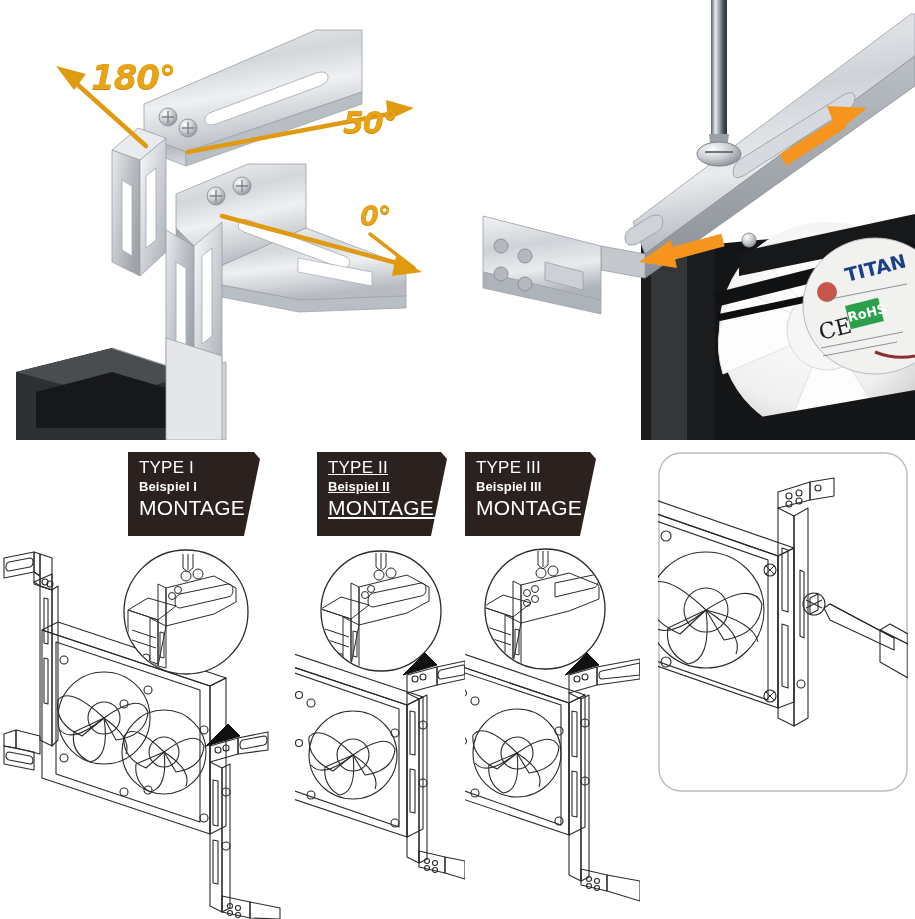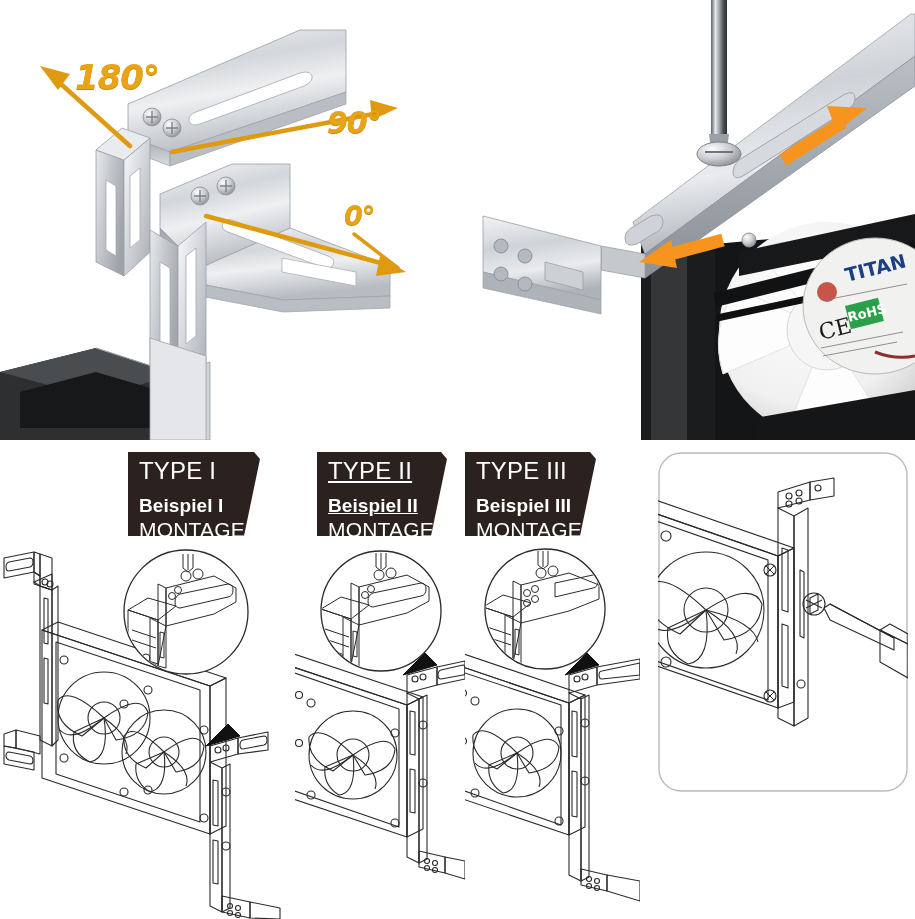--- a/index.html
+++ b/index.html
@@ -5,42 +5,42 @@
 <style>
   html,body{margin:0;padding:0;background:#ffffff;}
   body{
     width:915px;height:919px;position:relative;overflow:hidden;
     font-family:"Liberation Sans","DejaVu Sans",sans-serif;
     background:#ffffff;
   }
   .panel{position:absolute;}
 
   
-  #panel-top-left{left:0;top:0;width:460px;height:440px;text-align:center;}
+  #panel-top-left{left:16px;top:0;width:460px;height:440px;text-align:center;}
   #panel-top-right{left:455px;top:0;width:460px;height:440px;}
   #panel-bottom-left{left:0;top:540px;width:300px;height:379px;}
   #panel-bottom-mid1{left:295px;top:545px;width:170px;height:374px;}
   #panel-bottom-mid2{left:465px;top:545px;width:175px;height:374px;}
   #panel-bottom-right{left:658px;top:452px;width:250px;height:340px;}
 
   svg{display:block;}
 
   
   .ribbon{
     position:absolute;
     height:84px;
     color:#ffffff;
     background:#2b211f;
     padding:7px 0 0 11px;
     box-sizing:border-box;
     line-height:1.0;
   }
   .ribbon .r-line{display:block;white-space:nowrap;}
-  .ribbon .r-line1{font-size:24px;font-weight:400;letter-spacing:0.2px;padding-bottom:4px;}
-  .ribbon .r-line2{font-size:19px;font-weight:700;letter-spacing:0.1px;padding-bottom:4px;margin-top:9px;}
+  .ribbon .r-line1{font-size:17px;font-weight:400;letter-spacing:0.2px;padding-bottom:4px;}
+  .ribbon .r-line2{font-size:13px;font-weight:700;letter-spacing:0.1px;padding-bottom:4px;}
   .ribbon .r-line3{font-size:21px;font-weight:400;letter-spacing:0.2px;}
 
   #ribbon-1{left:128px;top:452px;width:132px;}
   #ribbon-2{left:317px;top:452px;width:130px;text-decoration:underline;}
   #ribbon-3{left:465px;top:452px;width:131px;}
 
   
   .ribbon .notch{
     position:absolute;right:0;top:0;width:26px;height:84px;
     pointer-events:none;
@@ -158,21 +158,21 @@
       <path d="M172 152 L384 112" stroke="#e09a10" stroke-width="4.5" stroke-linecap="round"></path>
       <path d="M398 108 L370 100 L372 120 Z" fill="#e09a10"></path>
 
       <path d="M206 216 L392 266" stroke="#e09a10" stroke-width="4.5" stroke-linecap="round"></path>
       <path d="M406 272 L380 256 L376 276 Z" fill="#e09a10"></path>
       <path d="M354 234 L398 268" stroke="#e09a10" stroke-width="3.5" stroke-linecap="round"></path>
     </g>
   </svg>
 
   <div class="angle-lbl" id="angle-180">180°</div>
-  <div class="angle-lbl" id="angle-90">90°</div>
+  <div class="angle-lbl" id="angle-90">50°</div>
   <div class="angle-lbl" id="angle-0">0°</div>
 </div>
 
 <div class="panel" id="panel-top-right">
   <svg width="460" height="440" viewBox="0 0 460 440">
     <defs>
       <linearGradient id="railTop" x1="0" y1="0" x2="0.2" y2="1">
         <stop offset="0%" stop-color="#f2f3f5"></stop>
         <stop offset="40%" stop-color="#cfd3d8"></stop>
         <stop offset="70%" stop-color="#e9ebee"></stop>

